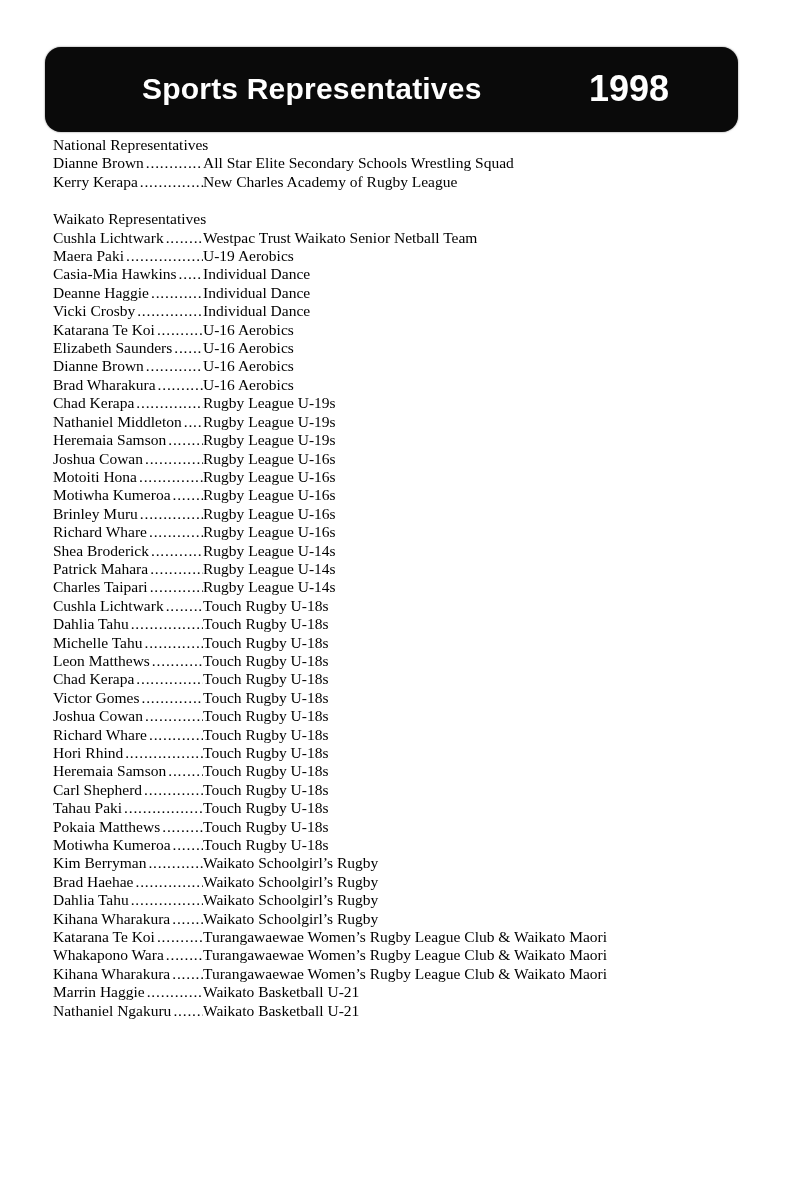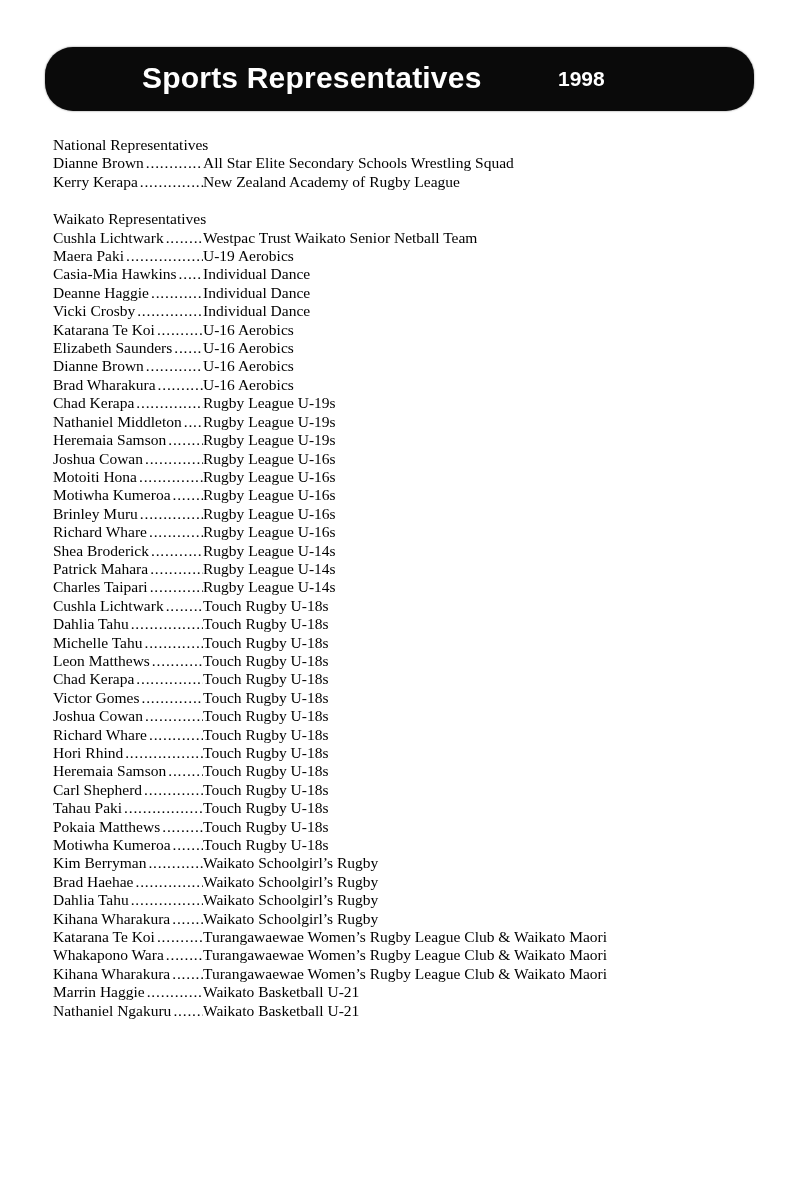--- a/index.html
+++ b/index.html
@@ -15,46 +15,45 @@
     overflow: hidden;
     font-family: "Liberation Serif", serif;
     color: #000000;
   }
   
   .banner {
     position: absolute;
     left: 45px;
     top: 47px;
     width: 693px;
-    height: 64px;
+    height: 85px;
     background: #0a0a0a;
-    border-radius: 28px;
+    border-radius: 16px;
     box-shadow: 0 0 2px rgba(0,0,0,0.55);
-    padding-left: 16px;
   }
   .banner-title {
     position: absolute;
     left: 97px;
     top: 50%;
     transform: translateY(-52%);
     font-family: "Liberation Sans", sans-serif;
     font-weight: bold;
     font-size: 30px;
     letter-spacing: 0.2px;
     color: #ffffff;
     white-space: nowrap;
   }
   .banner-year {
     position: absolute;
-    left: 513px;
+    left: 544px;
     top: 50%;
     transform: translateY(-52%);
     font-family: "Liberation Sans", sans-serif;
     font-weight: bold;
-    font-size: 21px;
+    font-size: 36px;
     color: #ffffff;
     white-space: nowrap;
   }
   
   .content {
     position: absolute;
     left: 53px;
     top: 136px;
     right: 30px;
   }
@@ -118,21 +117,21 @@
             <span class="pname">Dianne Brown</span>
             <span class="leader"></span>
           </span>
           <span class="team">All Star Elite Secondary Schools Wrestling Squad</span>
         </div>
         <div class="row">
           <span class="name-cell">
             <span class="pname">Kerry Kerapa</span>
             <span class="leader"></span>
           </span>
-          <span class="team">New Zealand Academy of Rugby League</span>
+          <span class="team">New Charles Academy of Rugby League</span>
         </div>
       </div>
       <div class="section">
         <div class="heading">Waikato Representatives</div>
         <div class="row">
           <span class="name-cell">
             <span class="pname">Cushla Lichtwark</span>
             <span class="leader"></span>
           </span>
           <span class="team">Westpac Trust Waikato Senior Netball Team</span>

